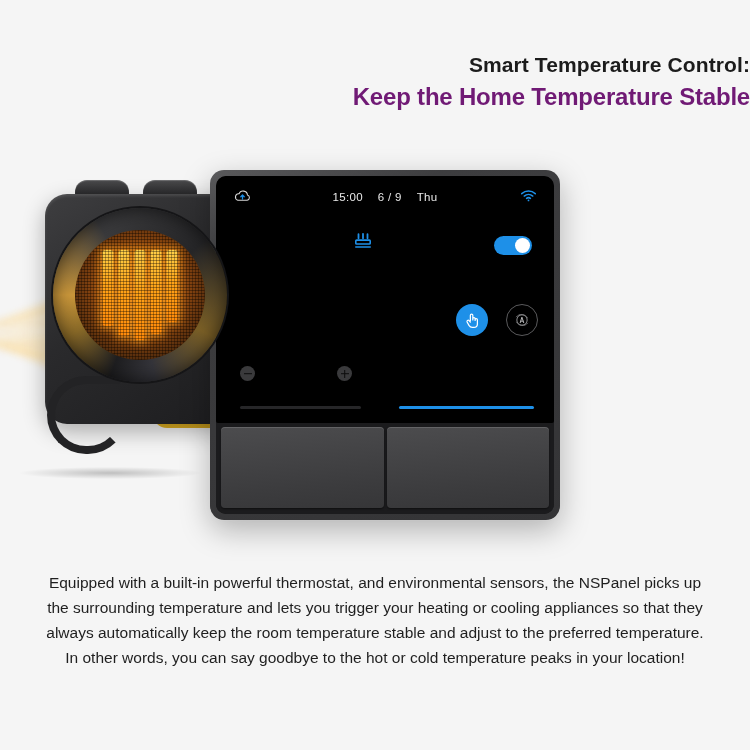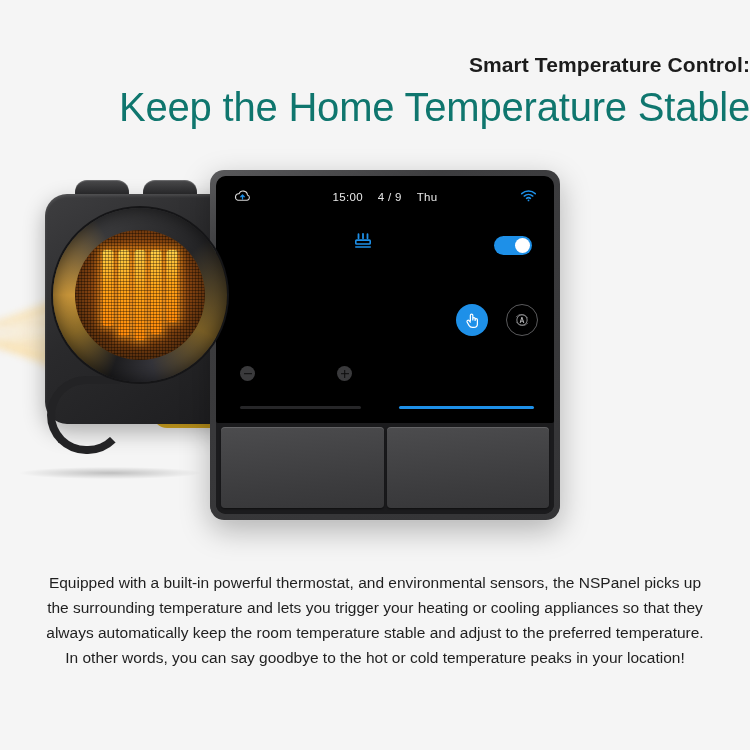--- a/index.html
+++ b/index.html
@@ -12,22 +12,22 @@
     position:relative;
   }
 
   
   .headings { padding-top:52px; text-align:right; }
   .subtitle {
     font-size:21px; font-weight:600; letter-spacing:.1px;
     color:#1c1c1c; line-height:1.25;
   }
   .title {
-    font-size:40px; font-weight:400; letter-spacing:-.2px;
-    color:#0f766e; margin-top:5px; line-height:1.2;
+    font-size:24px; font-weight:700; letter-spacing:-.2px;
+    color:#701a75; margin-top:5px; line-height:1.2;
   }
 
   
   .hero {
     position:absolute; left:0; top:145px; width:750px; height:400px;
   }
 
   
   .heater-stage {
     position:absolute; left:-30px; top:20px; width:290px; height:340px;
@@ -289,21 +289,21 @@
             <svg width="15" height="12" viewBox="0 0 20 15">
               <path d="M1 4.4A13.6 13.6 0 0 1 19 4.4" fill="none" stroke="#1e90e8" stroke-width="2" stroke-linecap="round"></path>
               <path d="M4.3 7.6a8.8 8.8 0 0 1 11.4 0" fill="none" stroke="#1e90e8" stroke-width="2" stroke-linecap="round"></path>
               <path d="M7.4 10.7a4.2 4.2 0 0 1 5.2 0" fill="none" stroke="#1e90e8" stroke-width="2" stroke-linecap="round"></path>
               <circle cx="10" cy="13.4" r="1.2" fill="#1e90e8"></circle>
             </svg>
           </span>
         </div>
         <div class="sb-center">
           <span>15:00</span>
-          <span>4 / 9</span>
+          <span>6 / 9</span>
           <span>Thu</span>
         </div>
 
         <div class="panel-body">
 
           <div class="pane-left">
 
 
             <span class="heat-icon">
               <svg width="20" height="18" viewBox="0 0 22 20">

